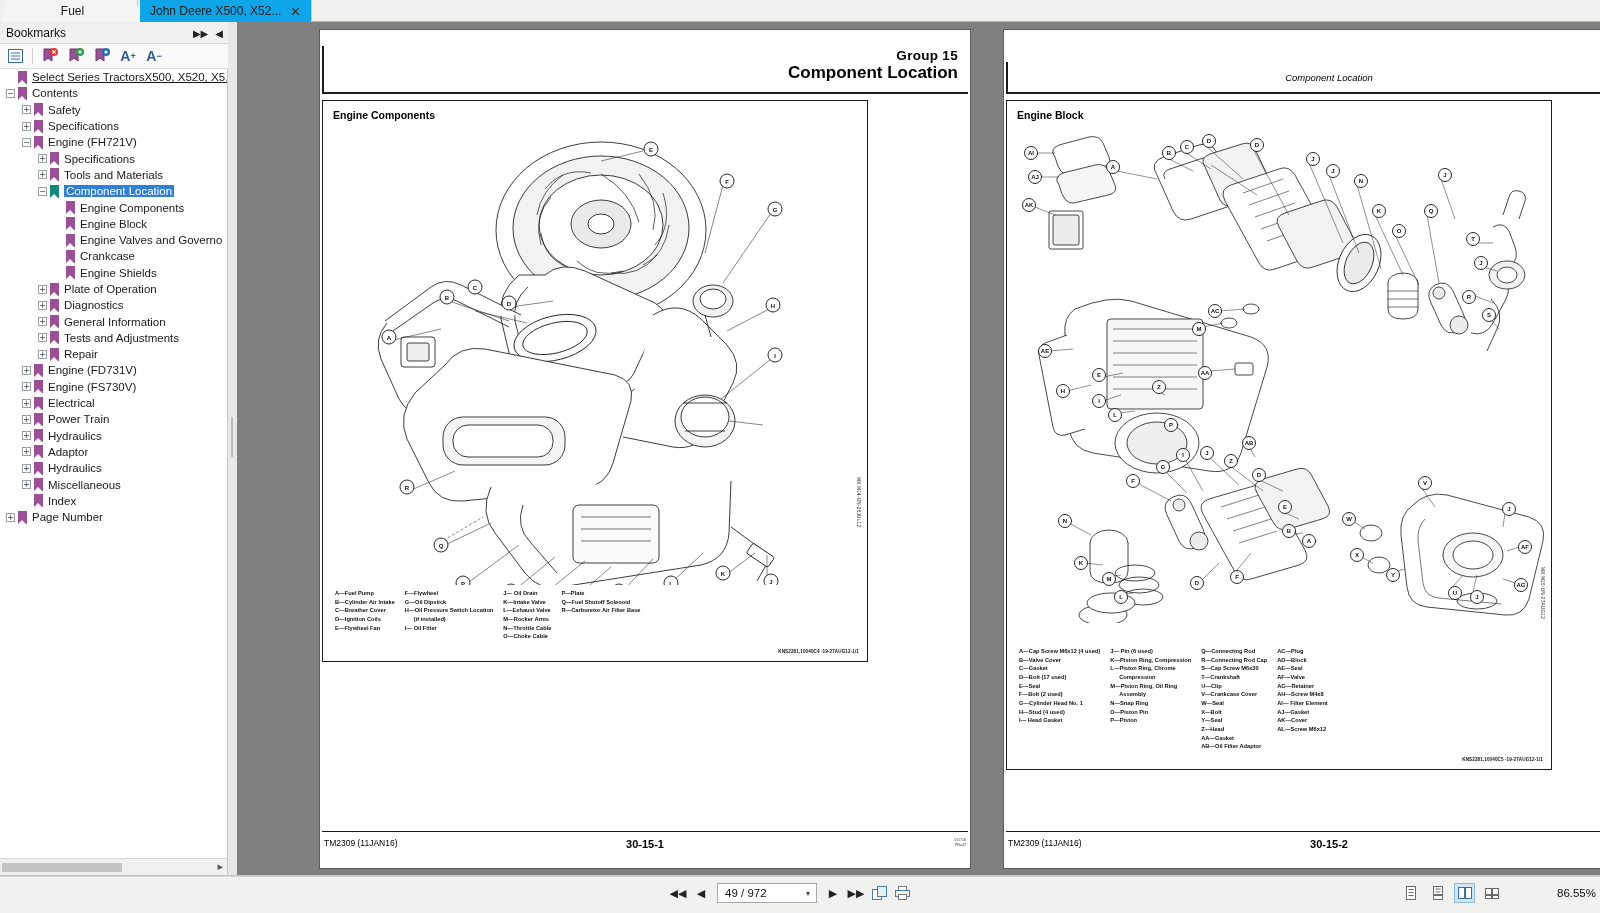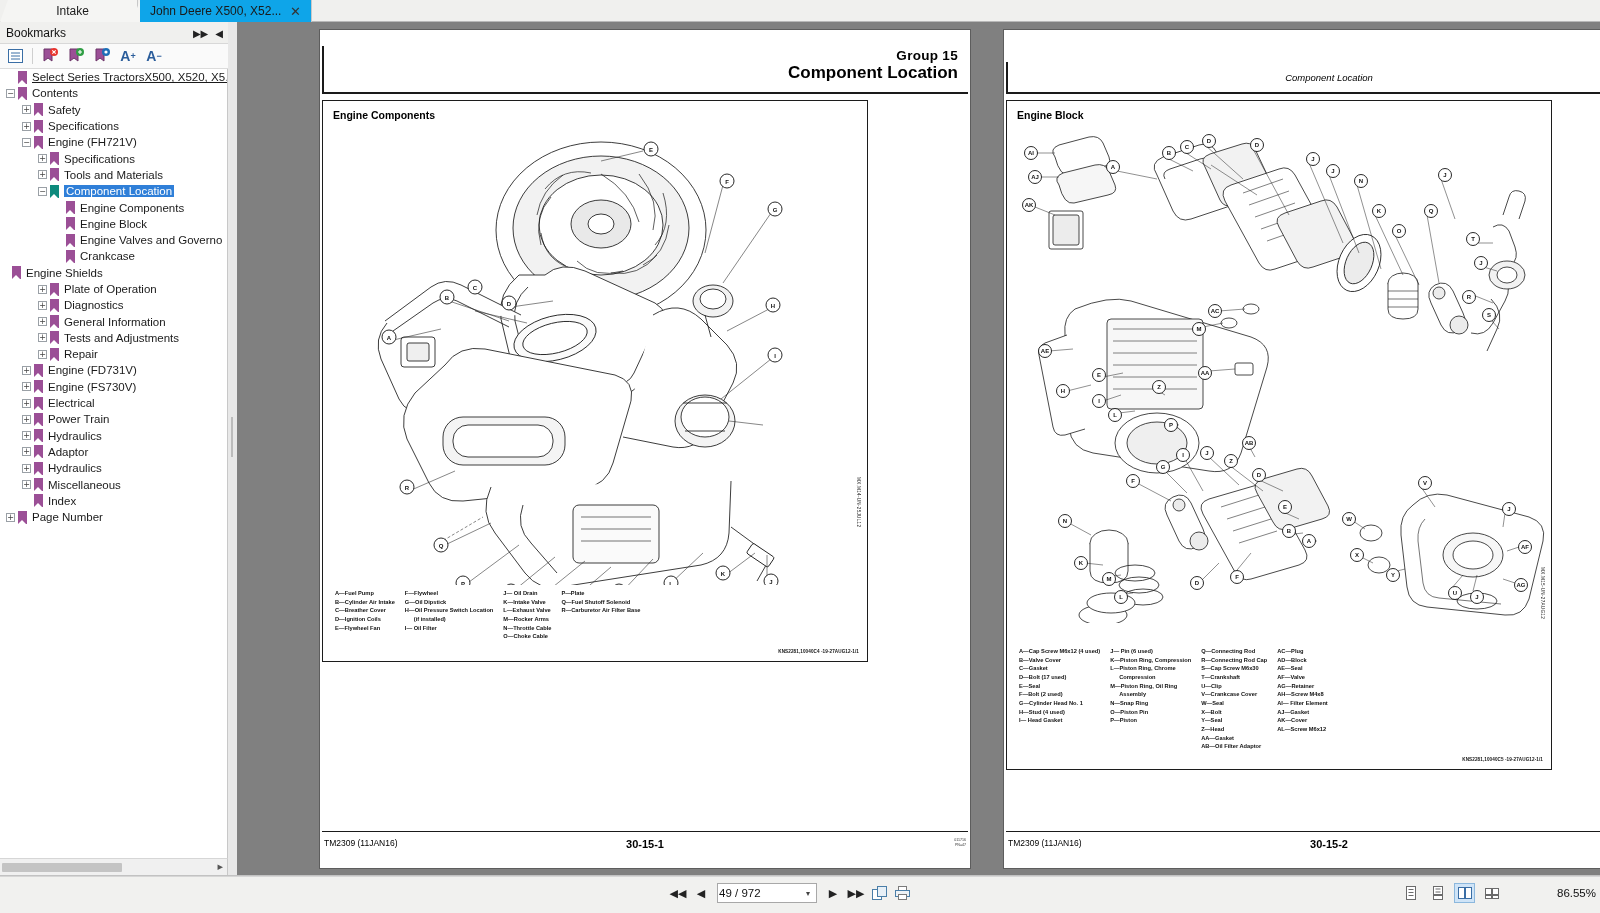--- a/index.html
+++ b/index.html
@@ -192,21 +192,21 @@
     position: absolute; left: 668px; top: 6px;
     display: flex; align-items: center; gap: 3px;
   }
   .nav-btn {
     width: 20px; height: 22px; display: flex; align-items: center;
     justify-content: center; font-size: 11px; color: #222; cursor: pointer;
   }
   .page-input {
     width: 100px; height: 20px; background: #fff; border: 1px solid #a8a8a8;
     font-size: 11.5px; color: #111; display: flex; align-items: center;
-    padding-left: 1px; position: relative; margin: 0 3px;
+    padding-left: 7px; position: relative; margin: 0 3px;
   }
   .page-input .caret {
     position: absolute; right: 6px; font-size: 8px; color: #444;
   }
   .view-group {
     position: absolute; right: 98px; top: 7px; display: flex; gap: 6px;
   }
   .view-btn {
     width: 21px; height: 20px; display: flex; align-items: center;
     justify-content: center; cursor: pointer; border: 1px solid transparent;
@@ -221,21 +221,21 @@
     background: #d6d6d6;
   }
 </style>
 </head>
 <body>
 
 <div id="app">
 
   <div class="tabbar">
     <div class="tab tab-start slanted">
-      <span>Intake</span>
+      <span>Fuel</span>
     </div>
     <div class="tab tab-doc slanted">
       <span>John Deere X500, X52...</span>
       <span class="tab-close">✕</span>
     </div>
   </div>
 
   <div class="bm-header">
     <span>Bookmarks</span>
     <span class="bm-header-btns">
@@ -339,21 +339,21 @@
       <div class="bm-row" style="padding-left: 54px;">
         <span class="exp blank"></span>
         <span class="bmk"></span>
         <span class="bm-label">Engine Valves and Governo</span>
       </div>
       <div class="bm-row" style="padding-left: 54px;">
         <span class="exp blank"></span>
         <span class="bmk"></span>
         <span class="bm-label">Crankcase</span>
       </div>
-      <div class="bm-row" style="">
+      <div class="bm-row" style="padding-left: 54px;">
         <span class="exp blank"></span>
         <span class="bmk"></span>
         <span class="bm-label">Engine Shields</span>
       </div>
       <div class="bm-row" style="padding-left: 38px;">
         <span class="exp">+</span>
         <span class="bmk"></span>
         <span class="bm-label">Plate of Operation</span>
       </div>
       <div class="bm-row" style="padding-left: 38px;">

